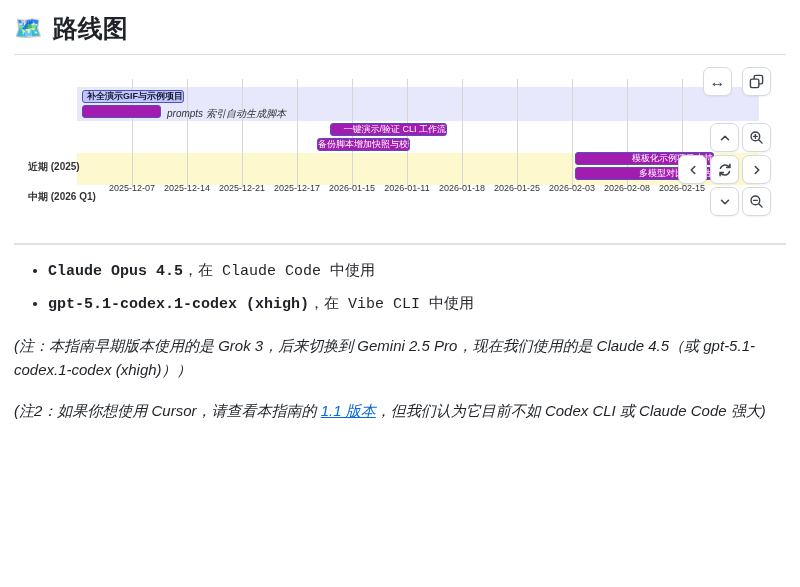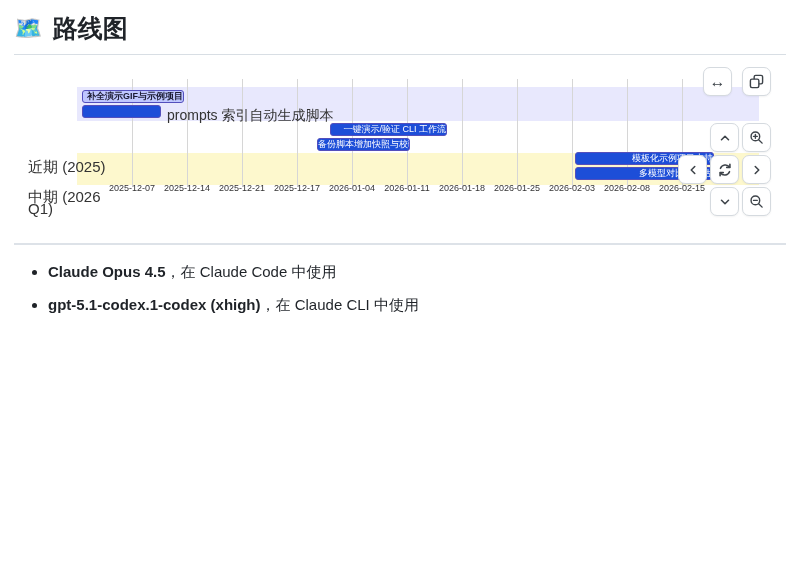--- a/index.html
+++ b/index.html
@@ -17,43 +17,43 @@
 
   
   .gantt { position:relative; height:162px; margin-top:6px; }
   .gantt-title { position:absolute; top:2px; left:0; right:55px; text-align:center;
                  font-size:14px; color:#333; }
   .band { position:absolute; left:63px; width:682px; }
   .band.near { top:26px; height:34px; background:#e8e8fd; }
   .band.mid  { top:60px; height:32px; background:#ffffff; }
   .band.far  { top:92px; height:32px; background:#fdf8cd; }
   .grid-line { position:absolute; top:18px; height:108px; width:1px; background:#d6d6d6; }
-  .row-label { position:absolute; left:14px; width:88px; font-size:15px; color:#333;
-               line-height:12px; }
+  .row-label { position:absolute; left:14px; width:88px; font-size:10px; color:#333;
+               line-height:12px;font-weight:bold; }
   .bar { position:absolute; height:13px; border:1px solid #534fbc; border-radius:3px;
          font-size:9px; line-height:11px; text-align:right; overflow:hidden;
          white-space:nowrap; }
-  .bar.fill  { background:#1d4ed8; color:#ffffff; }
+  .bar.fill  { background:#a21caf; color:#ffffff; }
   .bar.light { background:#bfc7ff; color:#1b1b33; font-weight:600; }
-  .task-out  { position:absolute; font-size:14px; color:#333; white-space:nowrap; }
+  .task-out  { position:absolute; font-size:10px; color:#333; white-space:nowrap;font-style:italic; }
   .axis-date { position:absolute; top:122px; width:70px; text-align:center;
                font-size:9px; color:#333; }
 
   
   .cbtn { position:absolute; width:29px; height:29px; background:#ffffff;
           border:1px solid #d5dadf; border-radius:7px; display:flex;
           align-items:center; justify-content:center; color:#3d4349;
           box-shadow:0 1px 2px rgba(0,0,0,0.05); cursor:pointer; padding:0; }
   .cbtn svg { display:block; }
   .cbtn .glyph { font-size:16px; line-height:1; }
 
   
   .hr { border:0; border-top:2px solid #dde2e8; margin:20px 0 0 0; }
   p  { font-size:15px; line-height:1.6; margin:17px 0; }
-  ul { margin:15px 0; padding-left:34px; }
+  ul { margin:15px 0; padding-left:34px;font-family:Liberation Mono, monospace; }
   li { font-size:15px; line-height:1.6; margin:9px 0; }
   .tool-name { font-weight:700; }
   .note { font-style:italic; }
   a.link { color:#0969da; text-decoration:underline; cursor:pointer; }
 </style>
 </head>
 <body>
 
 <div class="wrap">
 
@@ -88,21 +88,21 @@
     <span class="task-out" style="left:153px;top:46px">prompts 索引自动生成脚本</span>
     <div class="bar fill" style="left:316px;top:62px;width:117px">一键演示/验证 CLI 工作流</div>
     <div class="bar fill" style="left:303px;top:77px;width:93px">备份脚本增加快照与校验</div>
     <div class="bar fill" style="left:561px;top:91px;width:139px">模板化示例项目支持</div>
     <div class="bar fill" style="left:561px;top:106px;width:137px">多模型对比与评估</div>
 
     <span class="axis-date" style="left:83px">2025-12-07</span>
     <span class="axis-date" style="left:138px">2025-12-14</span>
     <span class="axis-date" style="left:193px">2025-12-21</span>
     <span class="axis-date" style="left:248px">2025-12-17</span>
-    <span class="axis-date" style="left:303px">2026-01-04</span>
+    <span class="axis-date" style="left:303px">2026-01-15</span>
     <span class="axis-date" style="left:358px">2026-01-11</span>
     <span class="axis-date" style="left:413px">2026-01-18</span>
     <span class="axis-date" style="left:468px">2026-01-25</span>
     <span class="axis-date" style="left:523px">2026-02-03</span>
     <span class="axis-date" style="left:578px">2026-02-08</span>
     <span class="axis-date" style="left:633px">2026-02-15</span>
 
     <button class="cbtn" style="left:689px;top:6px">
       <span class="glyph">↔</span>
     </button>
@@ -175,20 +175,24 @@
 
   <hr class="hr">
 
 
 
   <ul>
     <li>
       <span class="tool-name">Claude Opus 4.5</span><span>，在 Claude Code 中使用</span>
     </li>
     <li>
-      <span class="tool-name">gpt-5.1-codex.1-codex (xhigh)</span><span>，在 Claude CLI 中使用</span>
+      <span class="tool-name">gpt-5.1-codex.1-codex (xhigh)</span><span>，在 Vibe CLI 中使用</span>
     </li>
   </ul>
 
 
+  <p class="note">(注：本指南早期版本使用的是 Grok 3，后来切换到 Gemini 2.5 Pro，现在我们使用的是 Claude 4.5（或 gpt-5.1-codex.1-codex (xhigh)））</p>
 
+  <p class="note">
+    <span>(注2：如果你想使用 Cursor，请查看本指南的 </span><a class="link">1.1 版本</a><span>，但我们认为它目前不如 Codex CLI 或 Claude Code 强大)</span>
+  </p>
 
 </div>
 
 </body></html>

